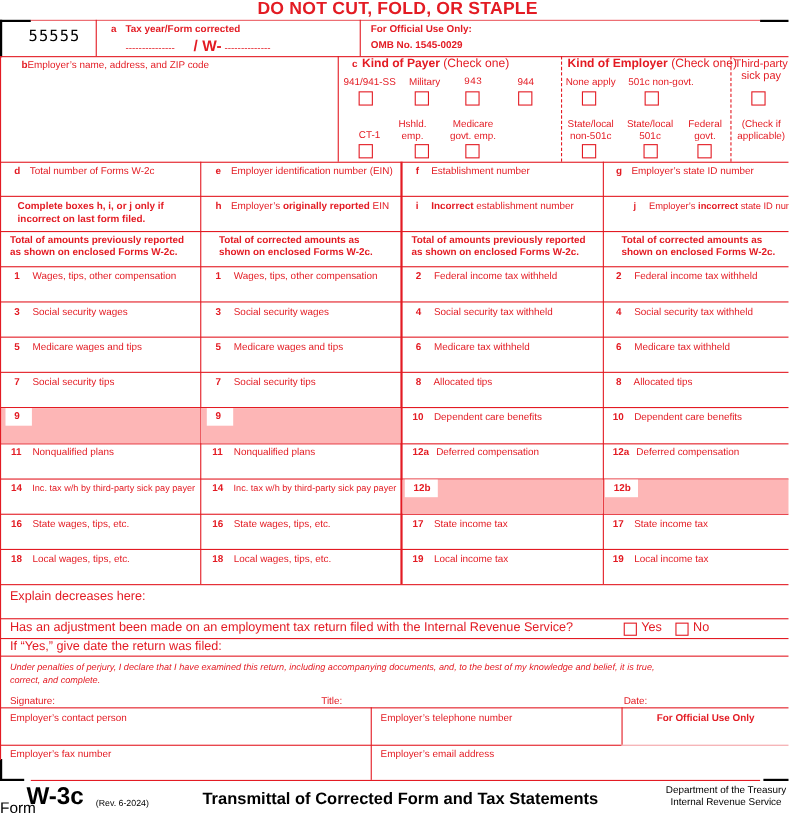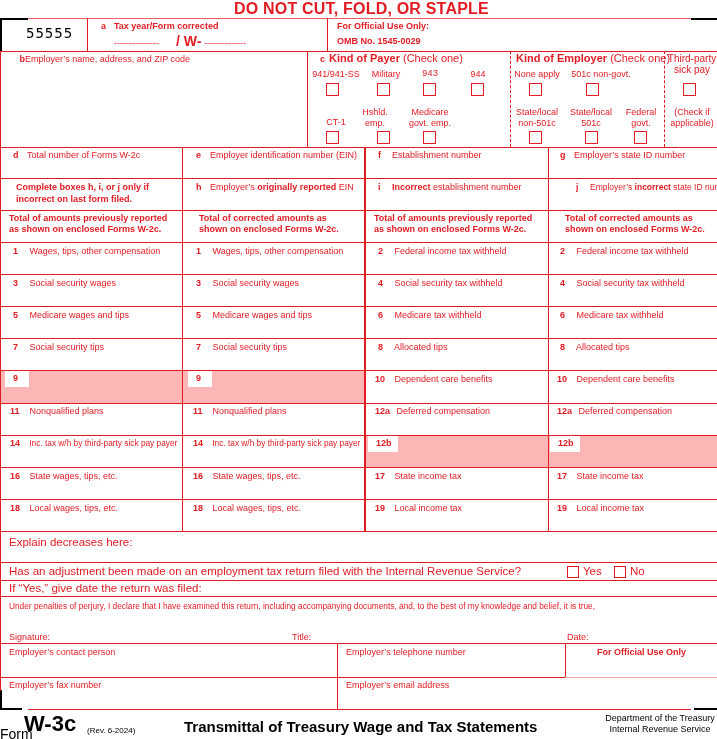--- a/index.html
+++ b/index.html
@@ -213,22 +213,23 @@
 <div class="abs" style="left:9px;top:565px;font-size:11.5px;white-space:nowrap;">Has an adjustment been made on an employment tax return filed with the Internal Revenue Service?</div>
 <div class="cb" style="left:567px;top:566px;width:12px;height:12px;"></div>
 <div class="abs" style="left:583px;top:565px;font-size:11.5px;">Yes</div>
 <div class="cb" style="left:614px;top:566px;width:12px;height:12px;"></div>
 <div class="abs" style="left:630px;top:565px;font-size:11.5px;">No</div>
 <div class="hl" style="left:0;top:580px;width:717px;"></div>
 
 <div class="abs" style="left:9px;top:582px;font-size:11.5px;">If “Yes,” give date the return was filed:</div>
 <div class="hl" style="left:0;top:596px;width:717px;"></div>
 
-<div class="abs" style="left:9px;top:600px;font-size:8.3px;line-height:12px;">
+<div class="abs" style="left:9px;top:600px;font-size:8.3px;line-height:12px;font-style:italic;">
   <div>Under penalties of perjury, I declare that I have examined this return, including accompanying documents, and, to the best of my knowledge and belief, it is true,</div>
+    <div>correct, and complete.</div>
 </div>
 
 <div class="abs" style="left:9px;top:632px;font-size:9px;">Signature:</div>
 <div class="abs" style="left:292px;top:632px;font-size:9px;">Title:</div>
 <div class="abs" style="left:567px;top:632px;font-size:9px;">Date:</div>
 <div class="hl" style="left:0;top:643px;width:717px;"></div>
 
 <div class="vl" style="left:337px;top:643px;height:66px;"></div>
 <div class="vl" style="left:565px;top:643px;height:34px;"></div>
 <div class="hl" style="left:0;top:677px;width:565px;"></div>
@@ -252,17 +253,17 @@
 </div>
 
 <div class="abs" style="left:0;top:708px;width:22px;height:2px;background:#000;"></div>
 <div class="abs" style="left:0;top:690px;width:2px;height:20px;background:#000;"></div>
 <div class="abs" style="left:694px;top:708px;width:23px;height:2px;background:#000;"></div>
 <div class="vl" style="left:0;top:51px;height:640px;"></div>
 
 <div class="abs" style="left:0;top:726px;font-size:14px;color:#000;">Form</div>
 <div class="abs" style="left:24px;top:711px;font-size:22px;font-weight:bold;color:#000;">W-3c</div>
 <div class="abs" style="left:87px;top:726px;font-size:8px;color:#000;">(Rev. 6-2024)</div>
-<div class="abs" style="left:184px;top:718px;font-size:15px;font-weight:bold;color:#000;white-space:nowrap;">Transmittal of Treasury Wage and Tax Statements</div>
+<div class="abs" style="left:184px;top:718px;font-size:15px;font-weight:bold;color:#000;white-space:nowrap;">Transmittal of Corrected Form and Tax Statements</div>
 <div class="abs" style="left:590px;top:713px;width:140px;font-size:9px;color:#000;text-align:center;line-height:11px;white-space:nowrap;">
   <div>Department of the Treasury</div>
     <div>Internal Revenue Service</div>
 </div>
 
 </body></html>

